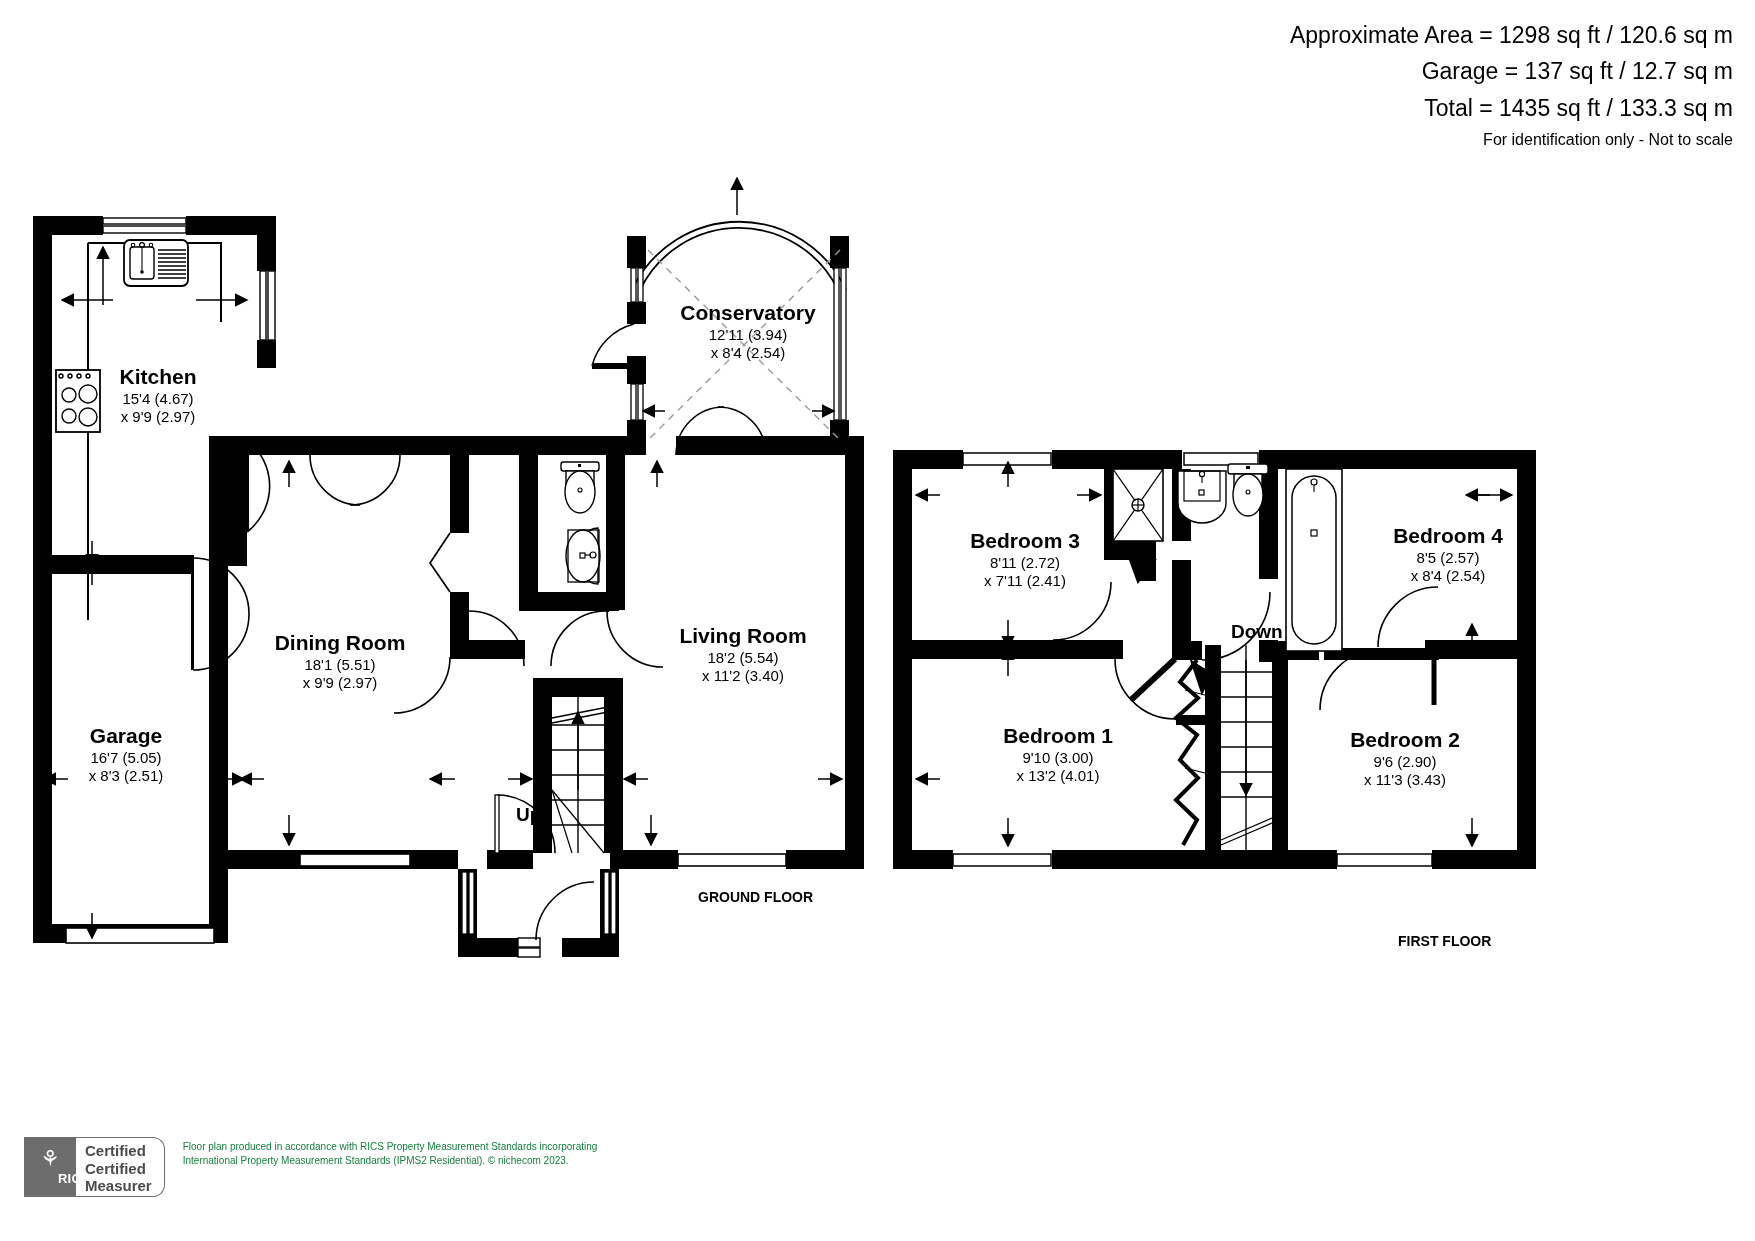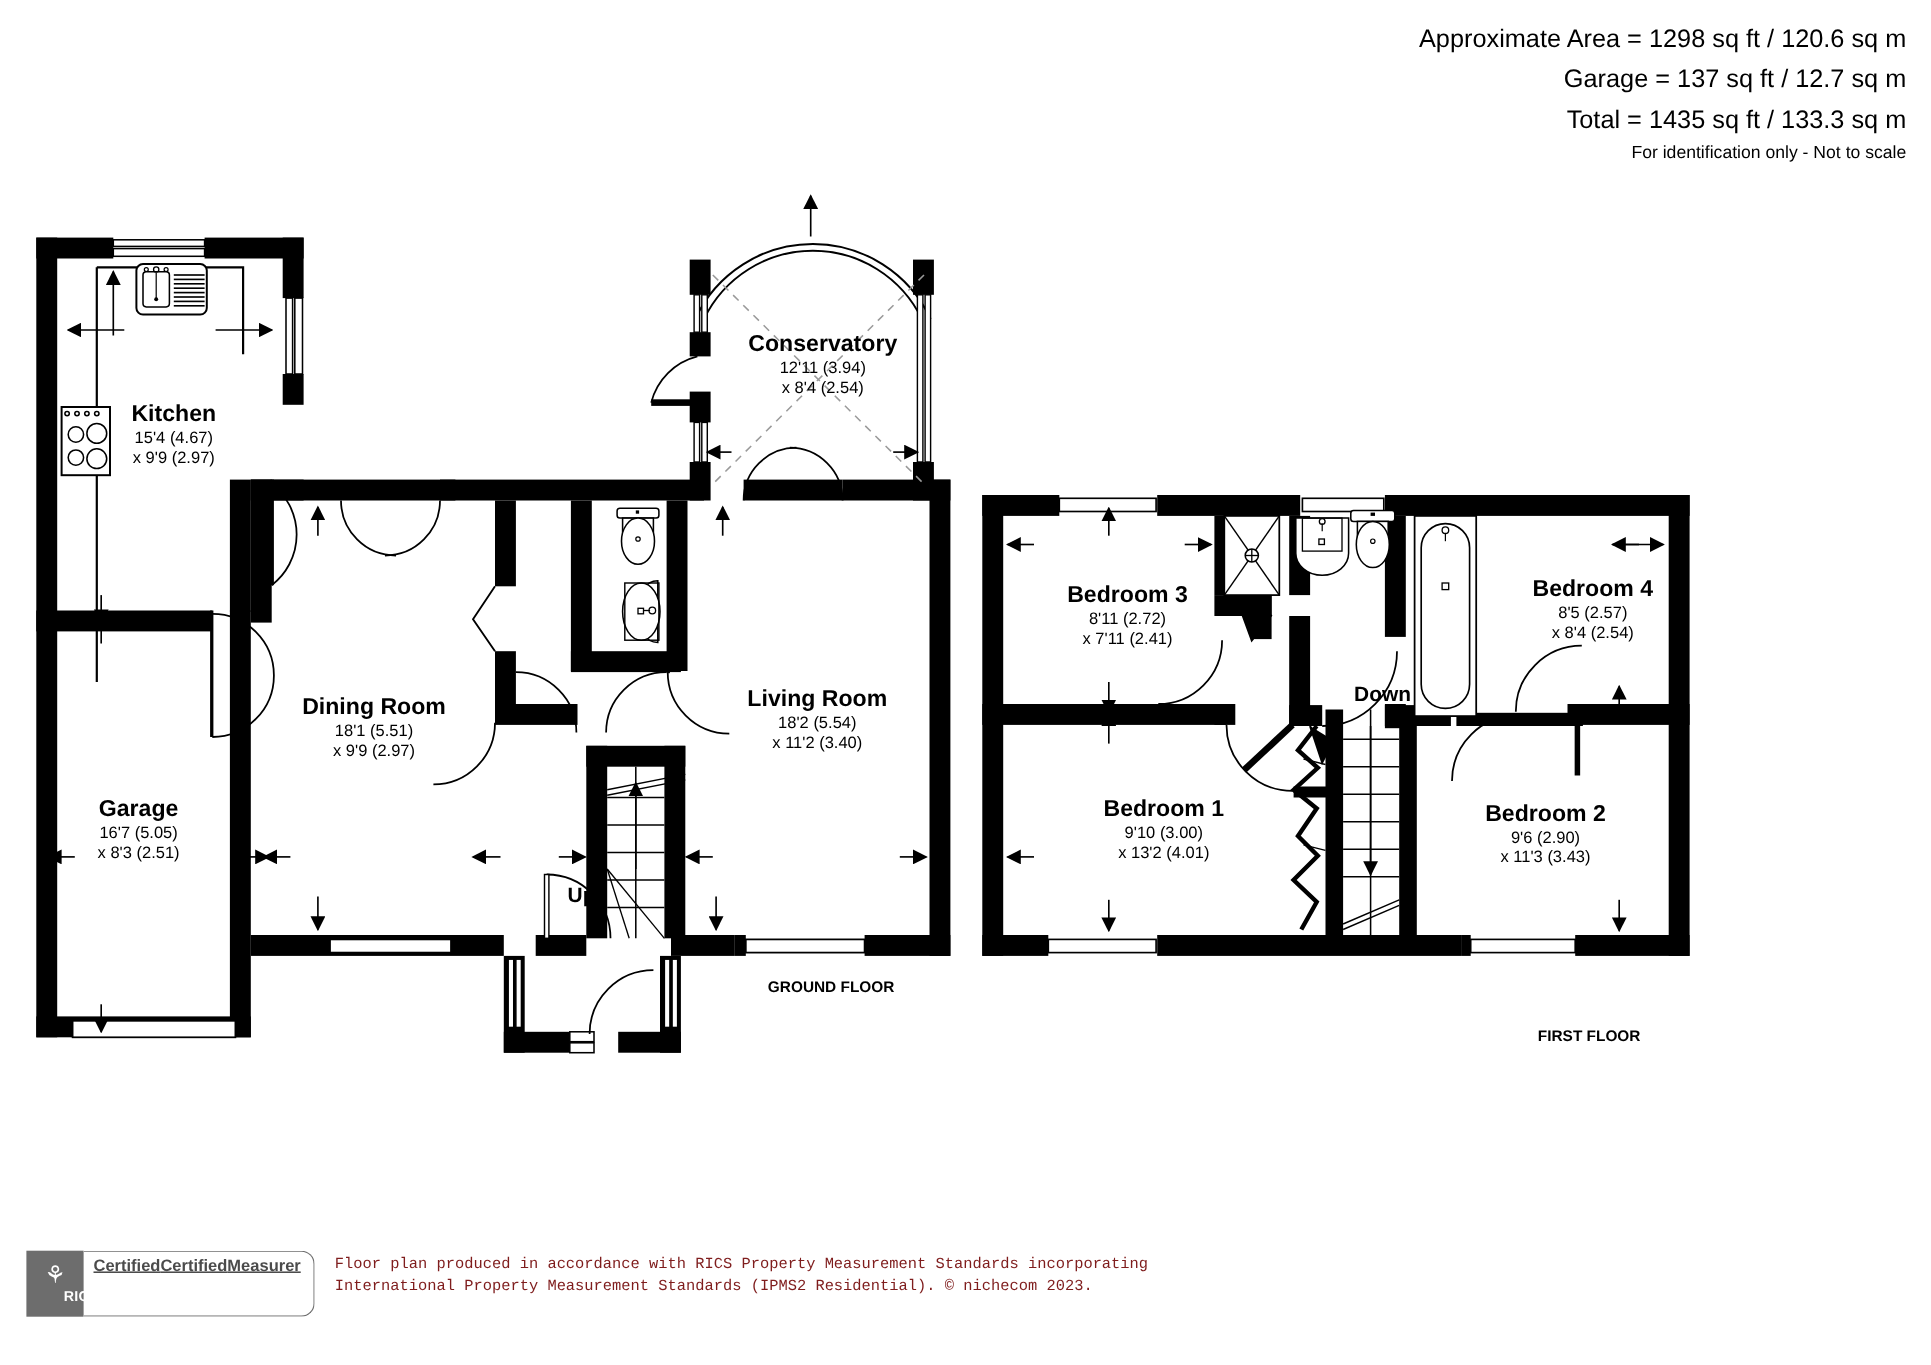--- a/index.html
+++ b/index.html
@@ -23,24 +23,24 @@
   .updown{position:absolute;font-size:19px;font-weight:bold;}
 
   
   .footer{position:absolute;left:24px;top:1137px;display:flex;align-items:flex-start;}
   .rics{display:flex;align-items:stretch;height:60px;}
   .rics .mark{width:52px;background:#6d6d6d;display:flex;flex-direction:column;align-items:center;
                justify-content:center;color:#fff;}
   .rics .mark .glyph{font-size:22px;line-height:1;margin-bottom:1px;}
   .rics .mark .rt{font-size:13px;font-weight:bold;letter-spacing:.3px;margin-left:48px;}
   .rics .txtbox{border:1.6px solid #6d6d6d;border-left:none;border-radius:0 12px 12px 0;
-                padding:4px 12px 4px 9px;display:flex;flex-direction:row;justify-content:flex-start;text-decoration:underline;}
+                padding:4px 12px 4px 9px;display:flex;flex-direction:column;justify-content:flex-start;}
   .rics .txtbox div{font-size:15px;font-weight:bold;color:#4b4b4b;line-height:1.18;}
   .fnote{margin-left:18px;padding-top:3px;}
-  .fnote div{font-size:14px;color:#7f1d1d;line-height:1.44;white-space:nowrap;font-family:Liberation Mono, monospace;}
+  .fnote div{font-size:10px;color:#15803d;line-height:1.44;white-space:nowrap;}
 </style>
 </head>
 <body>
 
 <div id="root">
 
   <div class="hdr">
     <div class="sub">Approximate Area = 1298 sq ft / 120.6 sq m</div>
     <div class="sub">Garage = 137 sq ft / 12.7 sq m</div>
     <div class="sub">Total = 1435 sq ft / 133.3 sq m</div>

